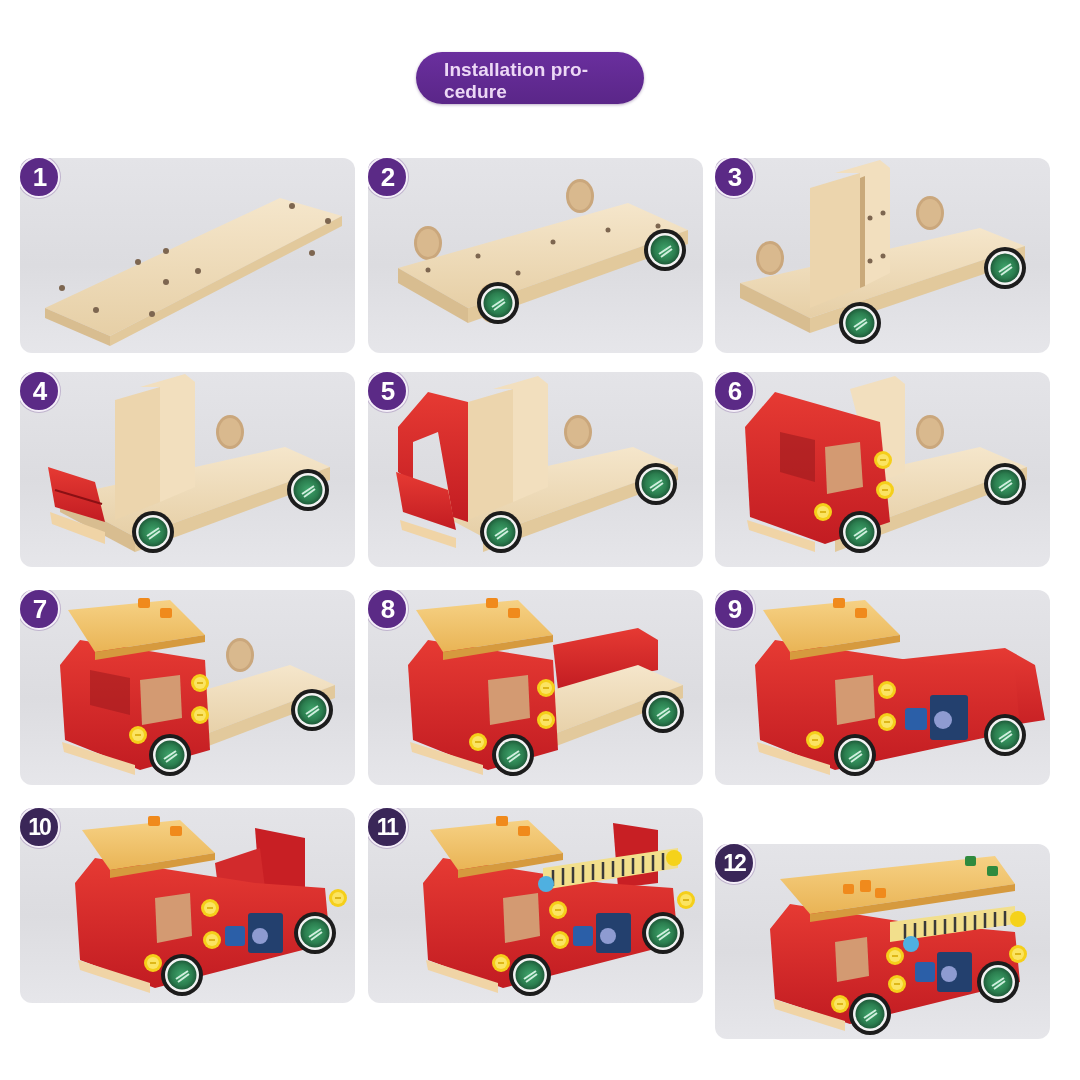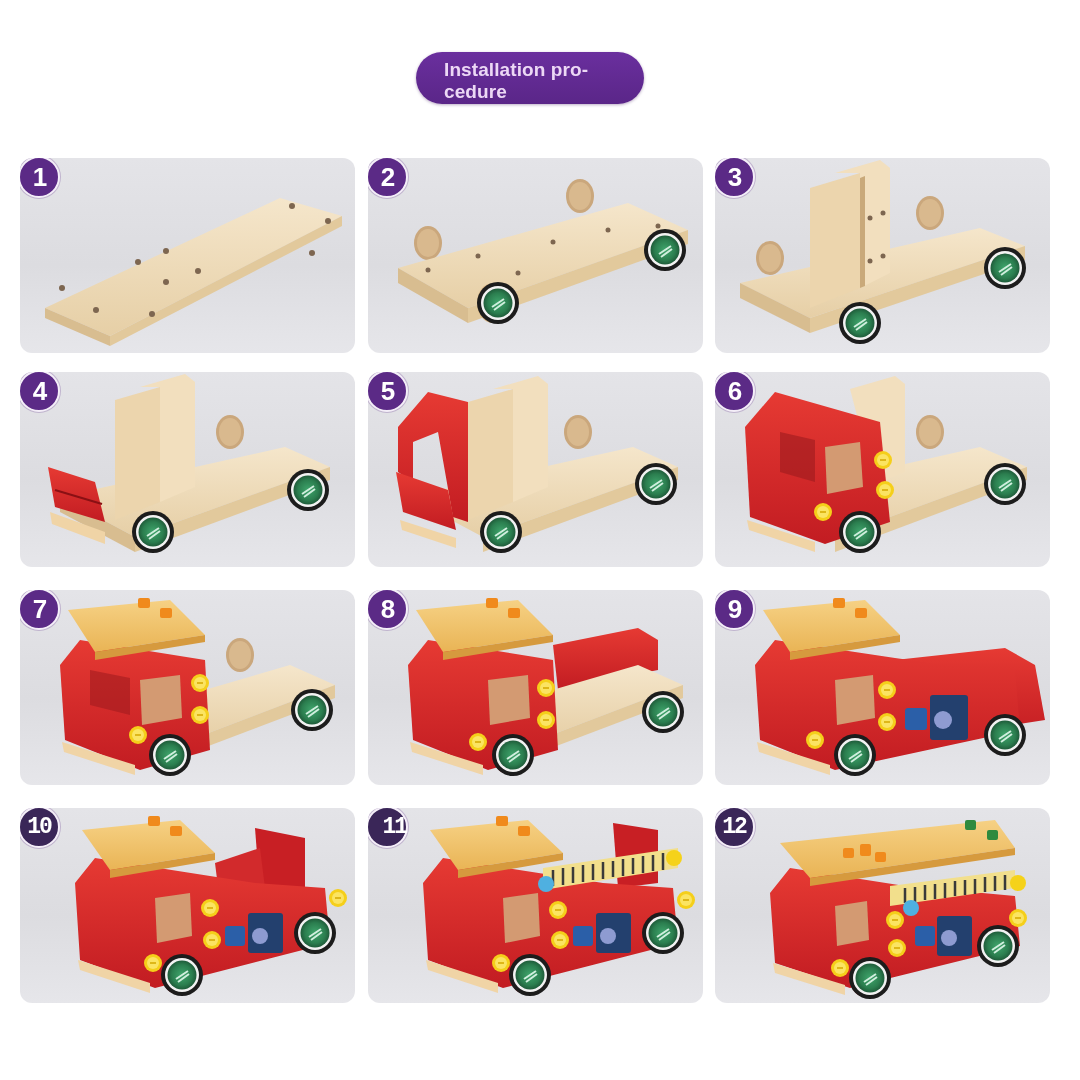--- a/index.html
+++ b/index.html
@@ -6,21 +6,21 @@
   body{width:1080px;height:1080px;position:relative;overflow:hidden;font-family:"Liberation Sans",sans-serif;}
   .title-pill{position:absolute;left:416px;top:52px;width:228px;height:52px;border-radius:30px;
     background:linear-gradient(180deg,#6a2f9e 0%,#5a2688 100%);box-shadow:0 1px 3px rgba(60,20,90,.35);
     color:#ecd8f5;font-size:19px;line-height:22px;box-sizing:border-box;padding:7px 18px 0 28px;font-weight:bold;letter-spacing:.1px;}
   .panel{position:absolute;width:335px;height:195px;border-radius:12px;
     background:linear-gradient(180deg,#e4e4e8 0%,#dcdce0 55%,#e6e6ea 100%);overflow:hidden;}
   .panel svg{position:absolute;left:0;top:0;width:335px;height:195px;}
   .badge{position:absolute;width:38px;height:38px;border-radius:50%;background:#5b2a86;color:#fff;
     font-weight:bold;font-size:26px;line-height:38px;text-align:center;border:2px solid #f4eef8;box-sizing:content-box;
     box-shadow:0 0 0 1px rgba(91,42,134,.25);letter-spacing:-2px;}
-  .badge.dark{background:#3a2658;font-family:Liberation Mono, monospace;}
+  .badge.dark{background:#3a2658;}
   .badge.two{font-size:23px;}
 </style>
 </head>
 <body>
 
 <div class="title-pill">
   <div>Installation pro-</div>
   <div>cedure</div>
 </div>
 
@@ -316,24 +316,24 @@
     <path d="M58 152 L130 175 L130 185 L60 162 Z" fill="#f0d4a6"></path>
     <use href="#bolt" x="190" y="102"></use>
       <use href="#bolt" x="192" y="132"></use>
       <use href="#bolt" x="133" y="155"></use>
       <use href="#bolt" x="318" y="92"></use>
     <ellipse cx="157" cy="167" rx="15" ry="19" fill="#b81a1f"></ellipse>
     <use href="#wheel" x="162" y="167"></use>
     <ellipse cx="290" cy="125" rx="13" ry="17" fill="#b81a1f"></ellipse>
     <use href="#wheel" x="295" y="125"></use>
   </svg>
-  <div class="badge dark two" style="left:-2px;top:-2px;text-align:right;">11</div>
-</div>
-
-<div class="panel" style="left:715px;top:808px;">
+  <div class="badge dark two" style="left:-2px;top:-2px;">11</div>
+</div>
+
+<div class="panel" style="left:715px;top:844px;">
   <svg viewBox="0 0 335 195">
     <path d="M55 85 L75 60 L190 78 L235 82 L300 88 L305 138 L135 180 L60 155 Z" fill="url(#redG)"></path>
     <path d="M120 98 L152 93 L154 132 L122 138 Z" fill="#d39a72"></path>
     <path d="M175 78 L300 62 L300 80 L175 98 Z" fill="#f2df8c"></path>
     <g stroke="#3a3a3a" stroke-width="2.5">
       <line x1="190" y1="80" x2="190" y2="95"></line>
         <line x1="200" y1="79" x2="200" y2="94"></line>
         <line x1="210" y1="77" x2="210" y2="92"></line>
       <line x1="220" y1="76" x2="220" y2="91"></line>
         <line x1="230" y1="75" x2="230" y2="90"></line>

